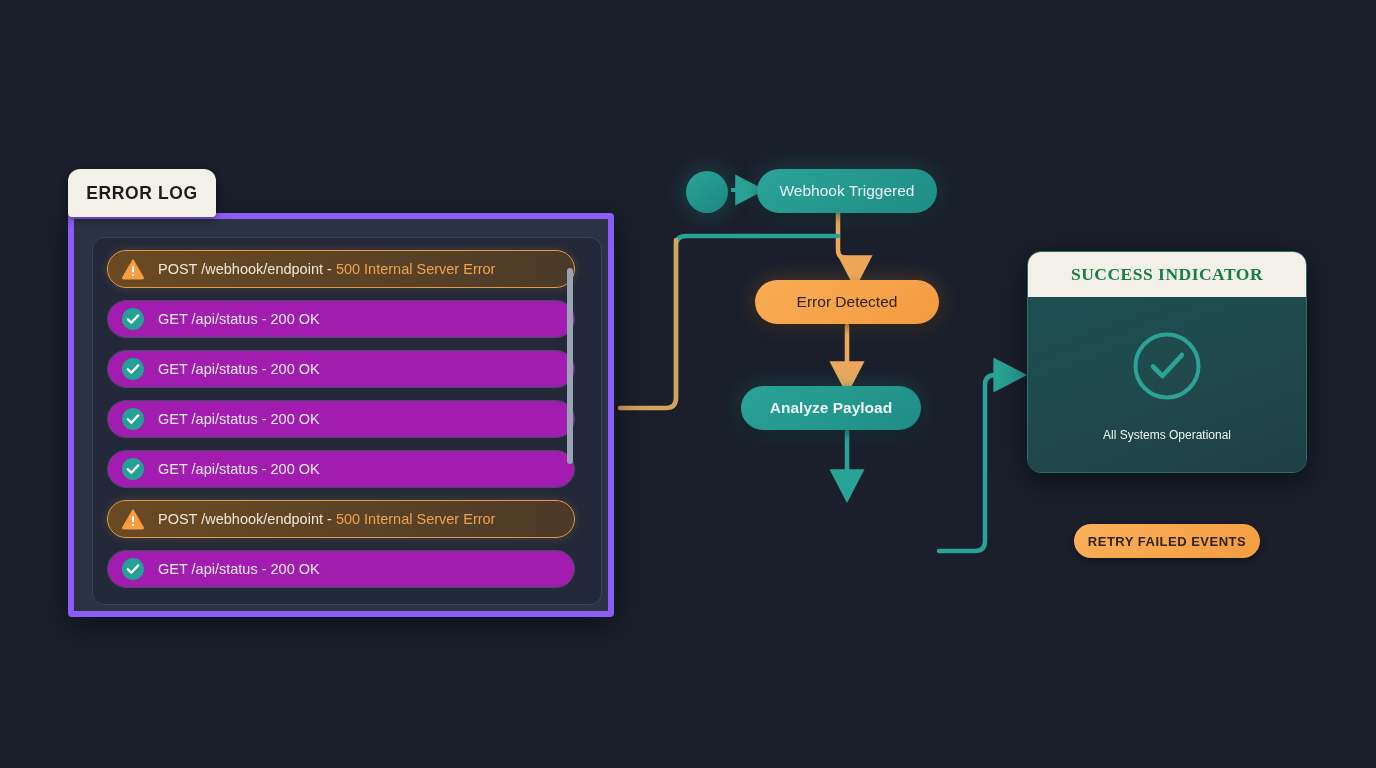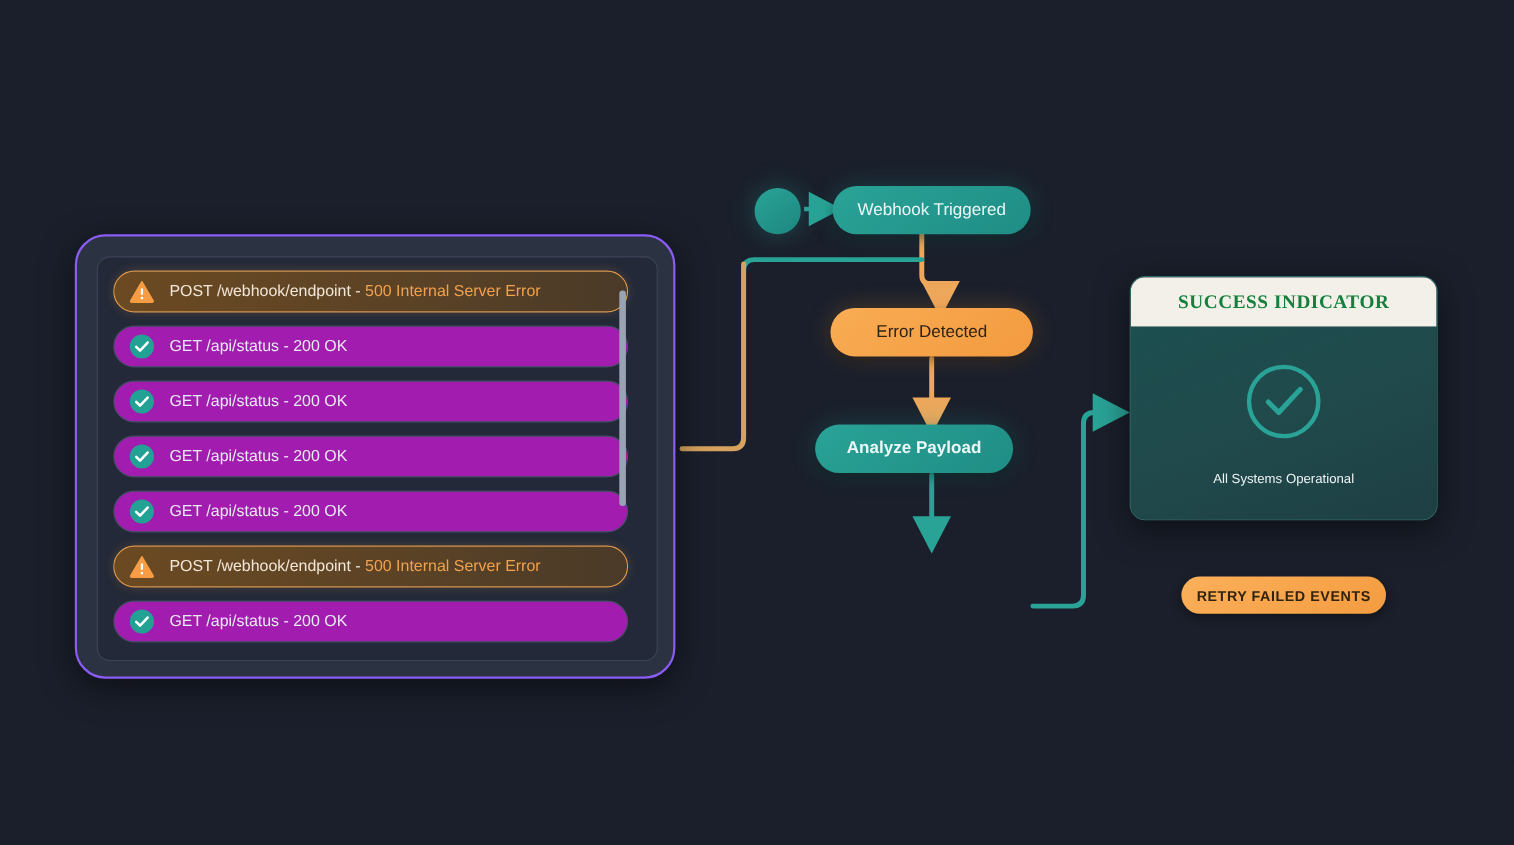--- a/index.html
+++ b/index.html
@@ -22,22 +22,22 @@
     box-shadow:0 2px 10px rgba(0,0,0,.45);
   }
   .log-tab span {
     font-size:17.5px; font-weight:bold; letter-spacing:.6px;
     color:#1b1b1b;
   }
   .log-panel {
     position:absolute; left:68px; top:213px;
     width:546px; height:404px;
     background:#2b3242;
-    border:2px solid #8b5cf6;
-    border-radius:28px;
+    border:6px solid #8b5cf6;
+    border-radius:4px;
     z-index:3;
     box-shadow:0 8px 30px rgba(0,0,0,.5);
   }
   .log-inner {
     position:absolute; left:18px; top:18px;
     width:510px; height:368px;
     background:#232938;
     border:1px solid #3c4458;
     border-radius:12px;
     padding:12px 14px;
@@ -188,20 +188,23 @@
 
     <path d="M620,408 L666,408 Q676,408 676,398 L676,240" stroke="#d6a25e" stroke-width="4.5" fill="none" stroke-linecap="round"></path>
 
     <path d="M847,326 L847,378" stroke="#eda85c" stroke-width="4.5" fill="none" stroke-linecap="round" marker-end="url(#ar-orange)"></path>
 
     <path d="M847,432 L847,486" stroke="#2aa397" stroke-width="4.5" fill="none" stroke-linecap="round" marker-end="url(#ar-teal)"></path>
 
     <path d="M939,551 L975,551 Q985,551 985,541 L985,385 Q985,375 995,375 L1010,375" stroke="#2aa397" stroke-width="4.5" fill="none" stroke-linecap="round" marker-end="url(#ar-teal)"></path>
   </svg>
 
+  <div class="log-tab">
+    <span>ERROR LOG</span>
+  </div>
 
   <div class="log-panel">
     <div class="log-inner">
 
       <div class="log-row err">
           <div class="ico">
             <svg width="24" height="24" viewBox="0 0 24 24">
               <path d="M12,3.2 L22,20.4 Q22.6,21.6 21.2,21.6 L2.8,21.6 Q1.4,21.6 2,20.4 Z" fill="#f79c42" stroke="#f79c42" stroke-width="1.6" stroke-linejoin="round"></path>
               <rect x="11" y="9" width="2" height="6.2" rx="1" fill="#ffffff"></rect>
               <circle cx="12" cy="18" r="1.2" fill="#ffffff"></circle>

